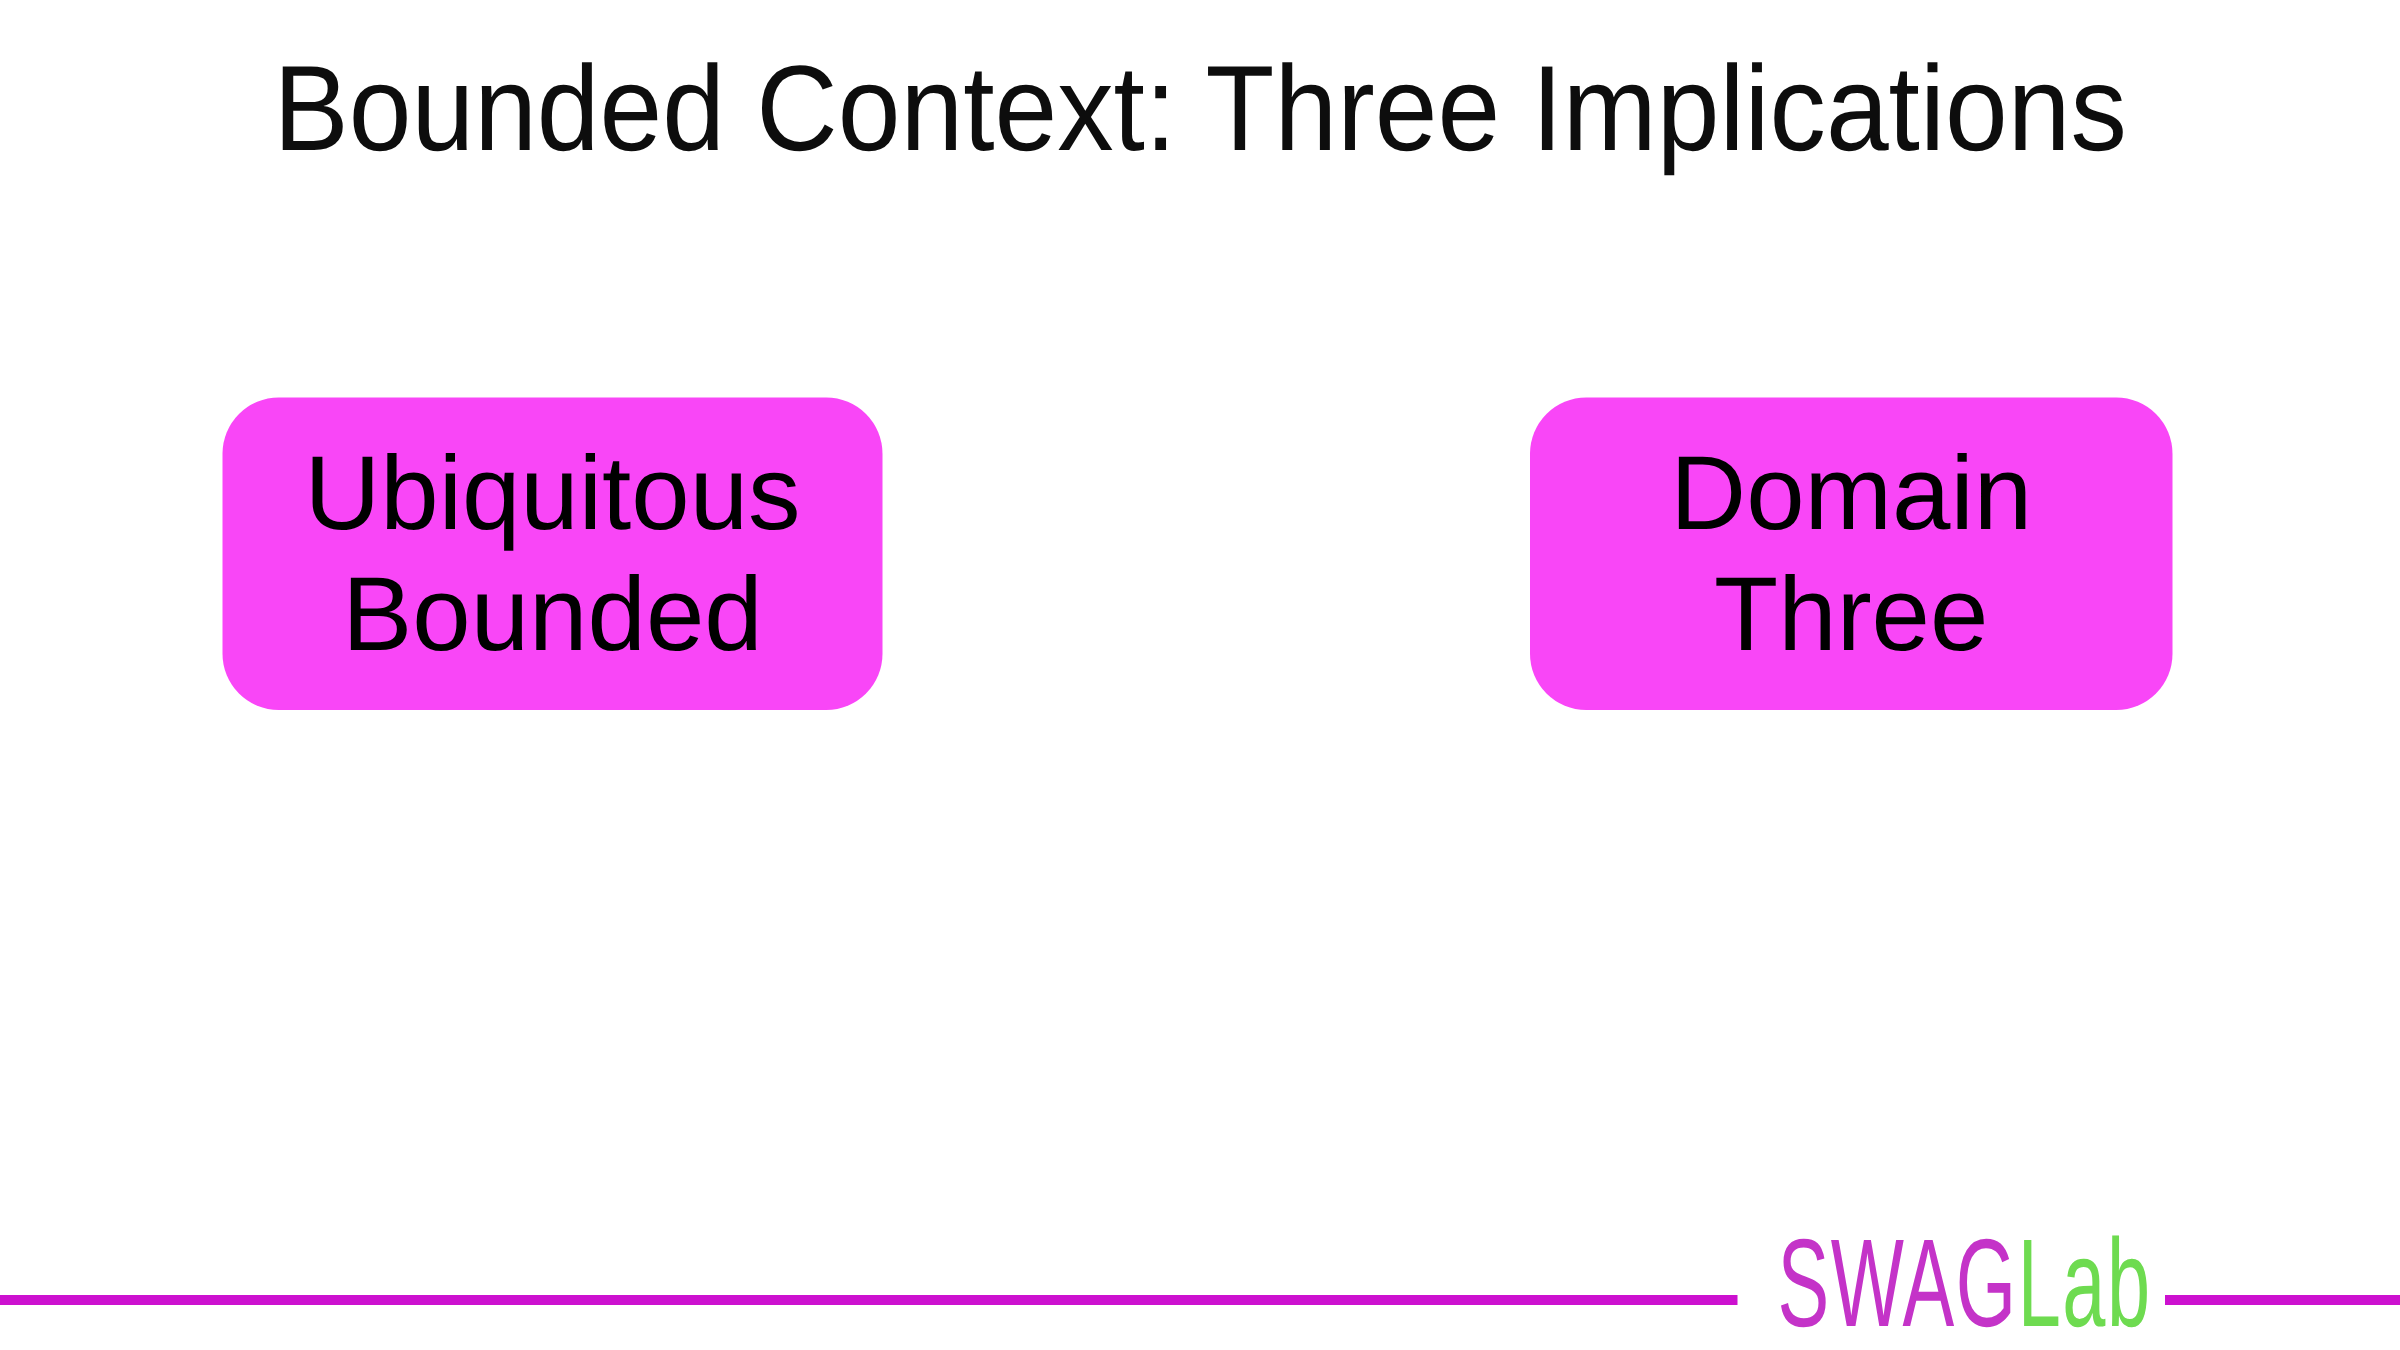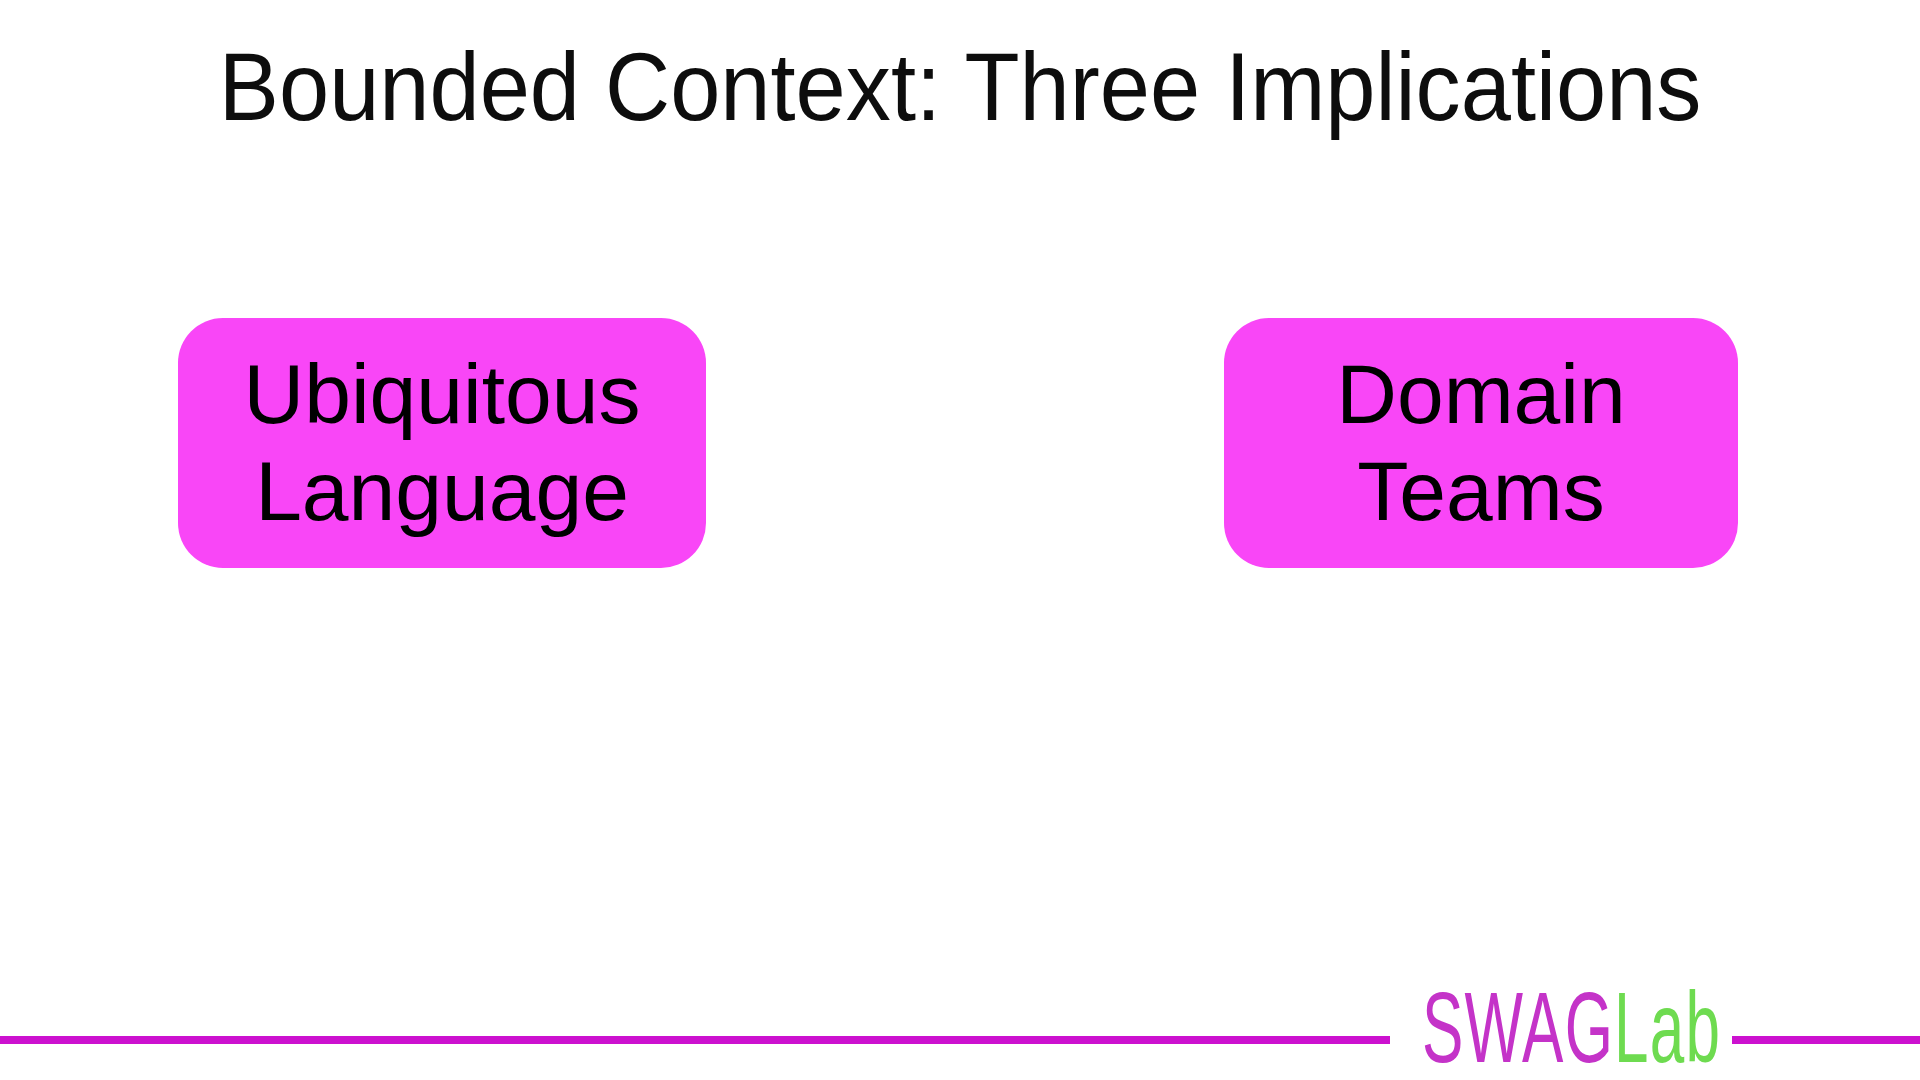--- a/index.html
+++ b/index.html
@@ -75,25 +75,25 @@
 </head>
 <body>
 
 <div class="slide">
 
   <div class="title">
     <span class="title-inner">Bounded Context: Three Implications</span>
   </div>
 
   <div class="box box-ul">
-    <span>Ubiquitous Language</span>
+    <span>Ubiquitous Bounded</span>
   </div>
 
   <div class="box box-dm">
-    <span>Domain Teams</span>
+    <span>Domain Three</span>
   </div>
 
 
   <div class="footer-line footer-line-left"></div>
 
   <div class="footer-line footer-line-right"></div>
 
   <div class="logo">
     <span class="logo-swag">SWAG</span><span class="logo-lab">Lab</span>
   </div>

